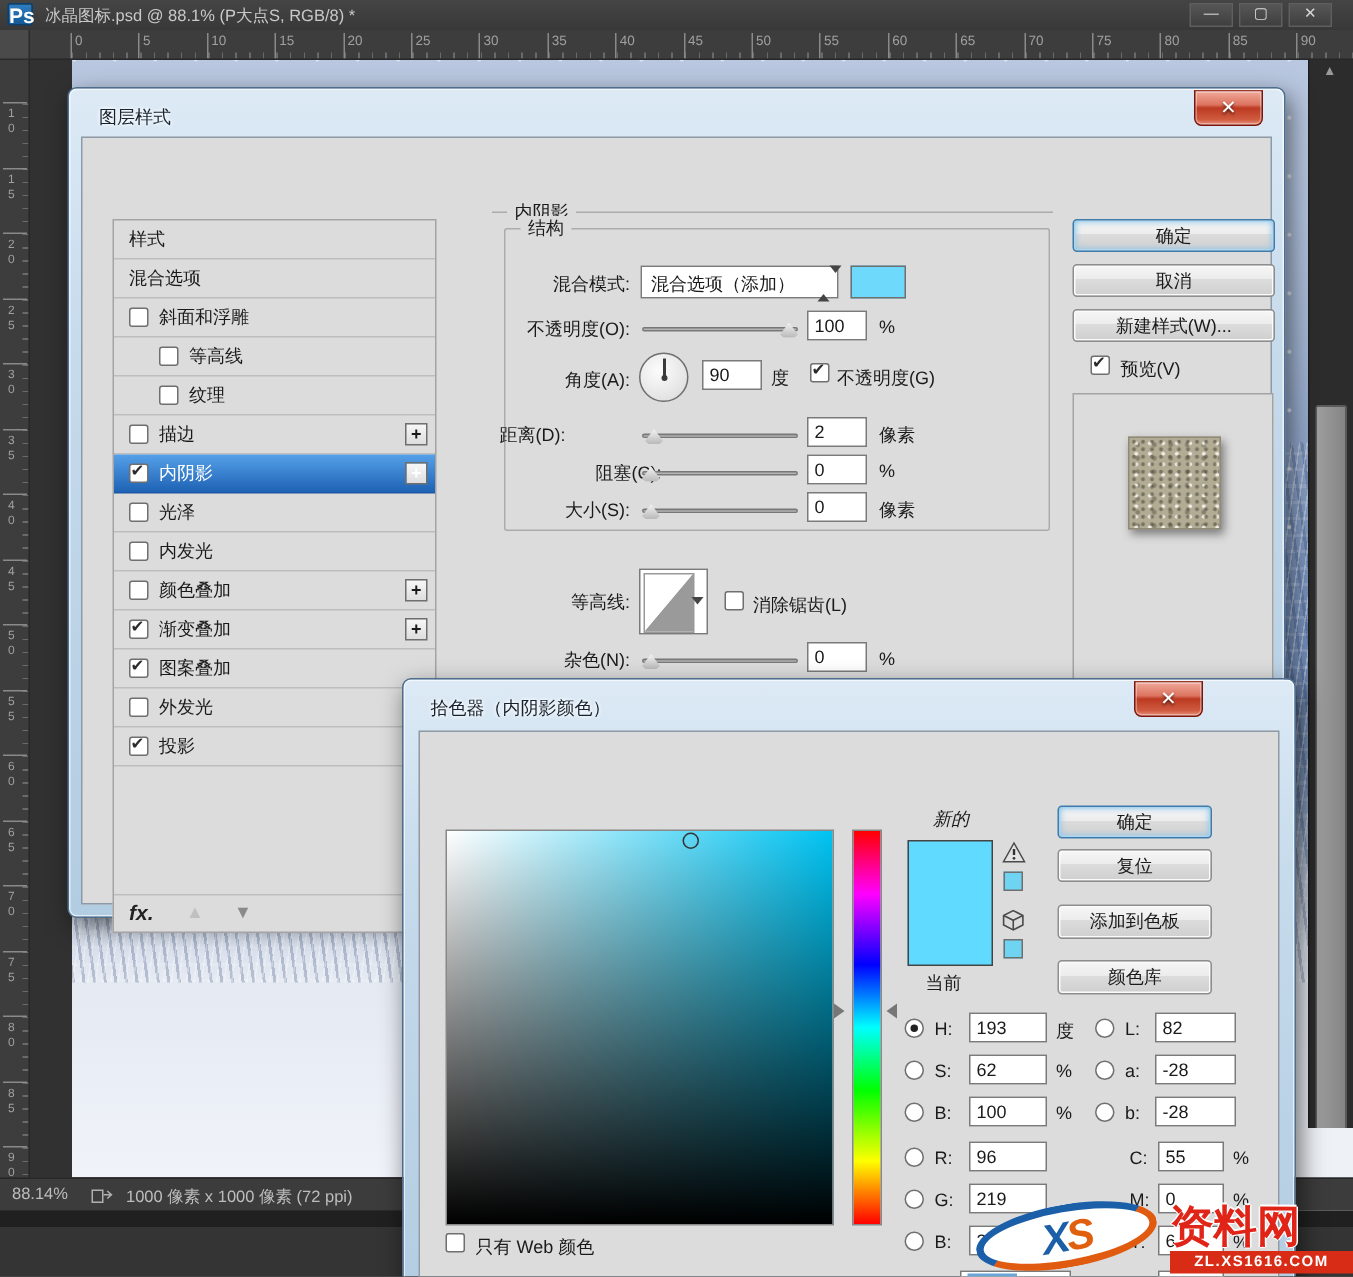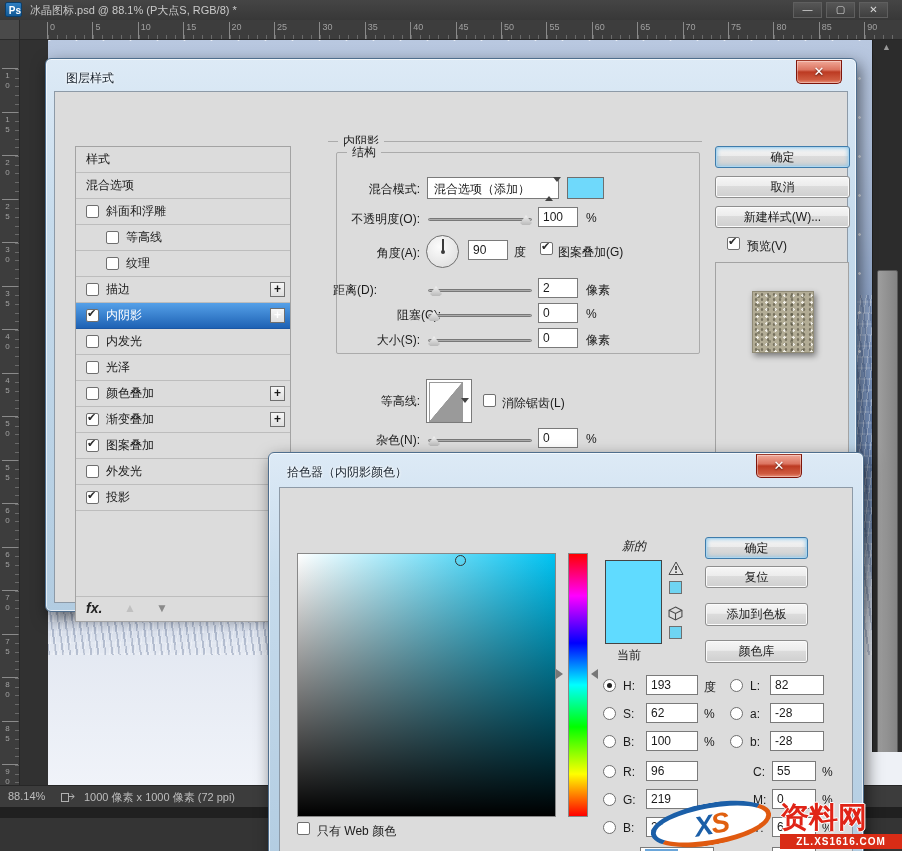--- a/index.html
+++ b/index.html
@@ -4,21 +4,21 @@
 <style>
   html,body{margin:0;padding:0;background:#222;}
   #app{position:relative;width:902px;height:851px;overflow:hidden;
        font-family:"Liberation Sans","DejaVu Sans",sans-serif;font-size:12px;color:#1a1a1a;
        background:#333;user-select:none;}
   .abs{position:absolute;}
 
   
   .titlebar{position:absolute;left:0;top:0;width:902px;height:20px;background:linear-gradient(#454545,#383838);border-bottom:1px solid #262626;}
   .ps-icon{position:absolute;left:5px;top:2px;width:17px;height:15px;background:linear-gradient(#2e7ec2,#135a96);color:#fff;
-           font-size:10px;font-weight:bold;text-align:right;line-height:15px;border-radius:2px;border:1px solid #0c3f6b;box-sizing:border-box;}
+           font-size:14px;font-weight:bold;text-align:right;line-height:15px;border-radius:2px;border:1px solid #0c3f6b;box-sizing:border-box;}
   .win-title{position:absolute;left:30px;top:3px;color:#c9c9c9;font-size:11px;white-space:nowrap;}
   .winbtn{position:absolute;top:2px;width:29px;height:16px;background:linear-gradient(#565656,#3f3f3f);border:1px solid #5f5f5f;
           color:#d8d8d8;font-size:10px;text-align:center;line-height:14px;box-sizing:border-box;}
   
   .rcorner{position:absolute;left:0;top:20px;width:20px;height:20px;background:#4a4a4a;border-right:1px solid #2a2a2a;border-bottom:1px solid #2a2a2a;box-sizing:border-box;}
   .hruler{position:absolute;left:20px;top:20px;width:882px;height:20px;background:#3d3d3d;border-bottom:1px solid #272727;box-sizing:border-box;
           background-image:repeating-linear-gradient(to right,#6a6a6a 0 1px,transparent 1px 9.08px);background-size:100% 4px;background-position:28px 100%;background-repeat:no-repeat;overflow:hidden;}
   .hnum{position:absolute;top:2px;font-size:9px;color:#a0a0a0;}
   .hnum::before{content:"";position:absolute;left:-3px;top:0;width:1px;height:17px;background:#8a8a8a;}
   .vruler{position:absolute;left:0;top:40px;width:20px;height:745px;background:#3d3d3d;border-right:1px solid #272727;box-sizing:border-box;
@@ -250,25 +250,25 @@
           </div>
         <div class="ls-row selected">
             <span class="cb">
               <span class="mk">✔</span>
             </span>
             <span>内阴影</span>
             <span class="plus">+</span>
           </div>
         <div class="ls-row">
             <span class="cb"></span>
+            <span>光泽</span>
+          </div>
+        <div class="ls-row">
+            <span class="cb"></span>
             <span>内发光</span>
-          </div>
-        <div class="ls-row">
-            <span class="cb"></span>
-            <span>光泽</span>
           </div>
         <div class="ls-row">
             <span class="cb"></span>
             <span>颜色叠加</span>
             <span class="plus">+</span>
           </div>
         <div class="ls-row">
             <span class="cb">
               <span class="mk">✔</span>
             </span>
@@ -324,21 +324,21 @@
       <span class="flabel" style="left:235px;top:153px;">角度(A):</span>
       <div class="dial" style="left:371px;top:143px;">
           <div class="needle"></div>
           <div class="hub"></div>
         </div>
       <div class="input" style="left:413px;top:148px;width:40px;">90</div>
       <span class="funit" style="left:459px;top:152px;">度</span>
       <span class="checkbox" style="left:485px;top:150px;">
           <span class="mk">✔</span>
         </span>
-      <span class="funit" style="left:503px;top:152px;">图案叠加(G)</span>
+      <span class="funit" style="left:503px;top:152px;">不透明度(G)</span>
 
       <span class="flabel" style="left:235px;top:190px;text-align:center;">距离(D):</span>
       <div class="slider" style="left:373px;top:194px;">
           <div class="groove"></div>
           <div class="sthumb2" style="left:2px;"></div>
         </div>
       <div class="input" style="left:483px;top:186px;width:40px;">2</div>
       <span class="funit" style="left:531px;top:190px;">像素</span>
 
       <span class="flabel" style="left:235px;top:215px;padding-left:21px;">阻塞(C):</span>

